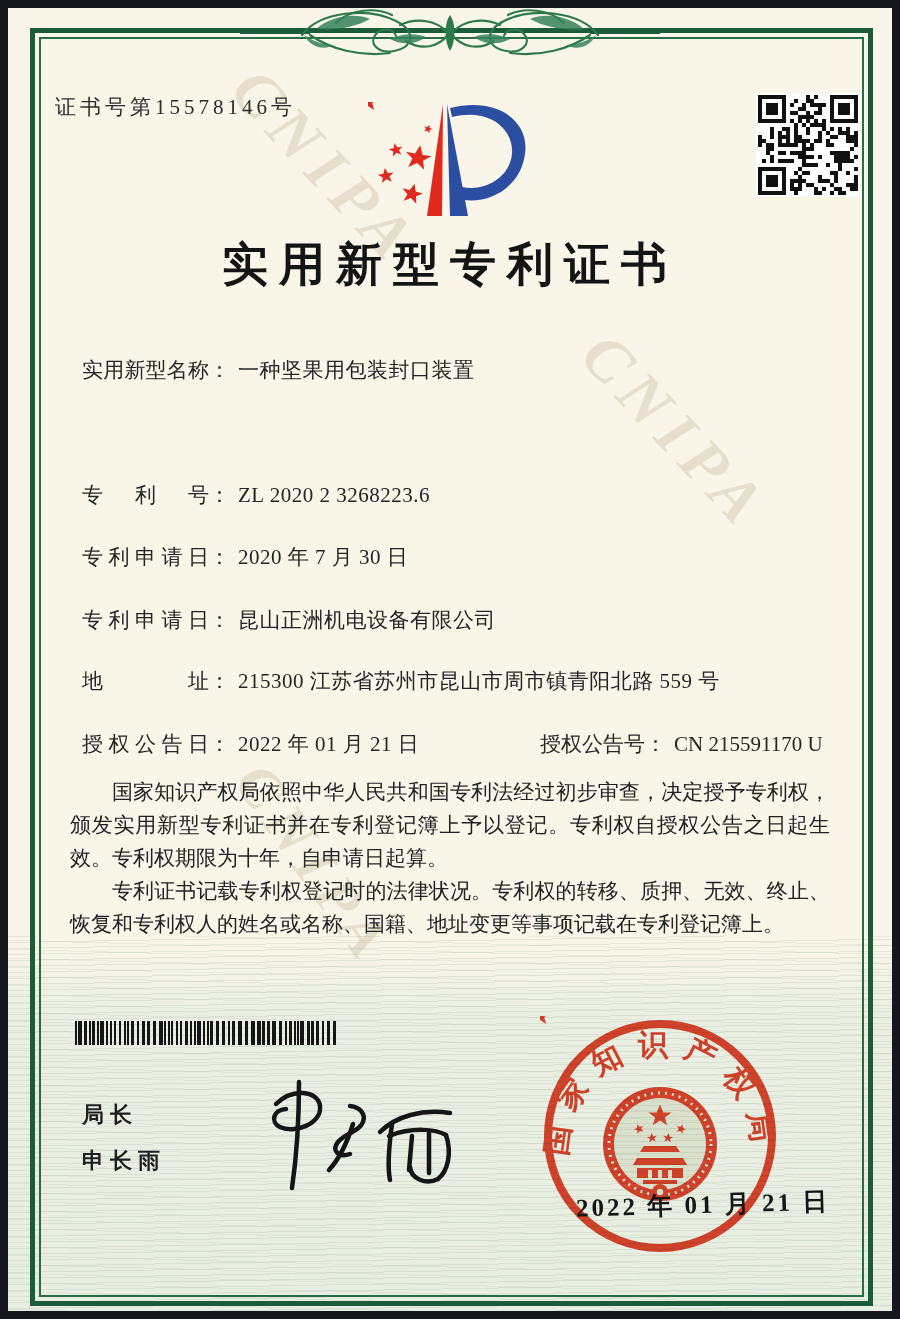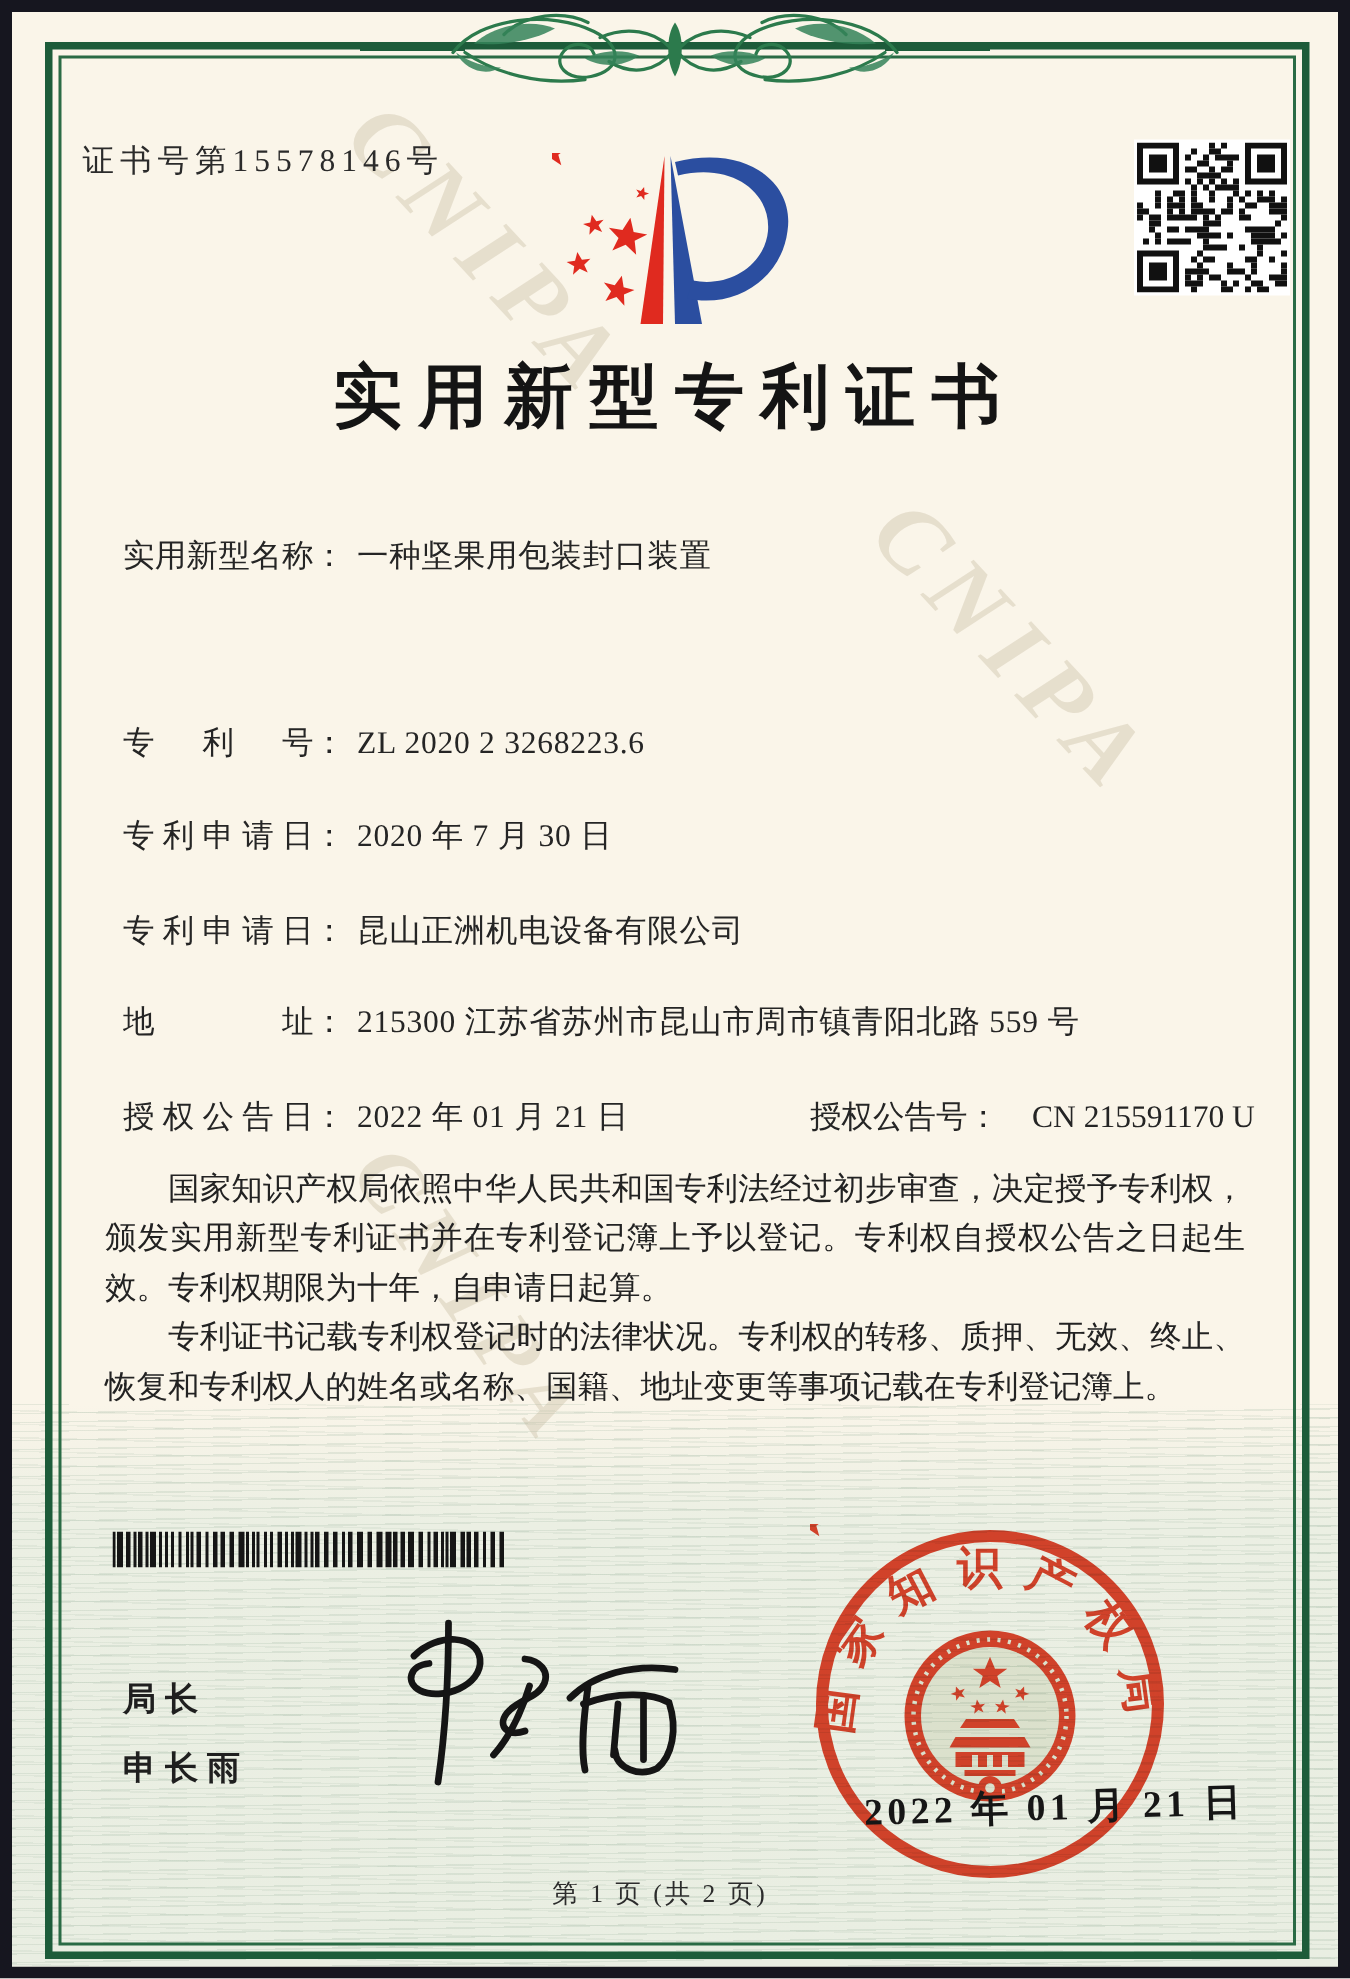--- a/index.html
+++ b/index.html
@@ -21,21 +21,21 @@
          color:#141414;letter-spacing:11px;}
   .row{position:absolute;left:82px;font-size:21px;color:#252525;white-space:nowrap;}
   .flabel{display:inline-block;width:127px;text-align:justify;text-align-last:justify;vertical-align:bottom;}
   .fcolon{display:inline-block;margin-right:8px;}
   .fvalue{letter-spacing:.5px;}
   .grant-no{position:absolute;left:458px;top:0;}
   .body-text{position:absolute;left:70px;width:760px;top:776px;font-size:21px;line-height:33px;
              color:#222;text-align:justify;}
   .body-text p{margin:0;text-indent:2em;}
   .barcode{position:absolute;left:75px;top:1021px;width:266px;height:24px;}
-  .signer{position:absolute;left:82px;font-size:22px;font-weight:600;color:#1f1f1f;letter-spacing:6px;margin-top:18px;}
+  .signer{position:absolute;left:82px;font-size:22px;font-weight:600;color:#1f1f1f;letter-spacing:6px;}
   .signature{position:absolute;left:232px;top:1072px;width:250px;height:130px;}
   .seal{position:absolute;left:540px;top:1016px;width:240px;height:240px;opacity:.94;mix-blend-mode:multiply;}
   .seal-date{position:absolute;left:576px;top:1188px;font-size:25px;font-weight:700;color:#161616;
              letter-spacing:3px;transform:rotate(-1.6deg);white-space:nowrap;}
   .footer{position:absolute;left:0;right:20px;top:1251px;text-align:center;font-size:17px;color:#2c2c2c;letter-spacing:2px;}
   .watermark{position:absolute;font-size:64px;font-style:italic;font-weight:700;
              color:rgba(185,172,144,.30);letter-spacing:10px;pointer-events:none;}
   .wm1{left:205px;top:130px;transform:rotate(47deg);}
   .wm2{left:555px;top:395px;transform:rotate(47deg);}
   .wm3{left:200px;top:830px;transform:rotate(55deg);font-size:60px;}
@@ -313,21 +313,21 @@
     <span class="flabel">专利申请日</span><span class="fcolon">：</span><span class="fvalue">2020 年 7 月 30 日</span>
   </div>
   <div class="row" style="top:606px">
     <span class="flabel">专利申请日</span><span class="fcolon">：</span><span class="fvalue">昆山正洲机电设备有限公司</span>
   </div>
   <div class="row" style="top:667px">
     <span class="flabel">地址</span><span class="fcolon">：</span><span class="fvalue">215300 江苏省苏州市昆山市周市镇青阳北路 559 号</span>
   </div>
   <div class="row" style="top:730px">
     <span class="flabel">授权公告日</span><span class="fcolon">：</span><span class="fvalue">2022 年 01 月 21 日</span>
-    <span class="grant-no" style="position:absolute;"><span>授权公告号</span><span>：</span><span style="margin-left:22px">CN 215591170 U</span></span>
+    <span class="grant-no" style="position:absolute;"><span>授权公告号</span><span>：</span><span style="margin-left:8px">CN 215591170 U</span></span>
   </div>
 
   <div class="body-text">
     <p>国家知识产权局依照中华人民共和国专利法经过初步审查，决定授予专利权，颁发实用新型专利证书并在专利登记簿上予以登记。专利权自授权公告之日起生效。专利权期限为十年，自申请日起算。</p>
     <p>专利证书记载专利权登记时的法律状况。专利权的转移、质押、无效、终止、恢复和专利权人的姓名或名称、国籍、地址变更等事项记载在专利登记簿上。</p>
   </div>
 
   <div class="barcode">
     <svg id="bc-svg" width="266" height="24" viewBox="0 0 266 24">
         <rect x="0" y="0" width="2" height="24" fill="#151515"></rect>
@@ -431,14 +431,13 @@
       <g fill="#eef0e5">
         <rect x="108" y="154" width="4" height="8"></rect>
         <rect x="118" y="154" width="4" height="8"></rect>
         <rect x="128" y="154" width="4" height="8"></rect>
         <circle cx="120" cy="176" r="3.2"></circle>
       </g>
     </svg>
   </div>
   <div class="seal-date">2022 年 01 月 21 日</div>
 
-  <div class="footer">第 1 页 (共 2 页)</div>
 </div>
 
 </body></html>

